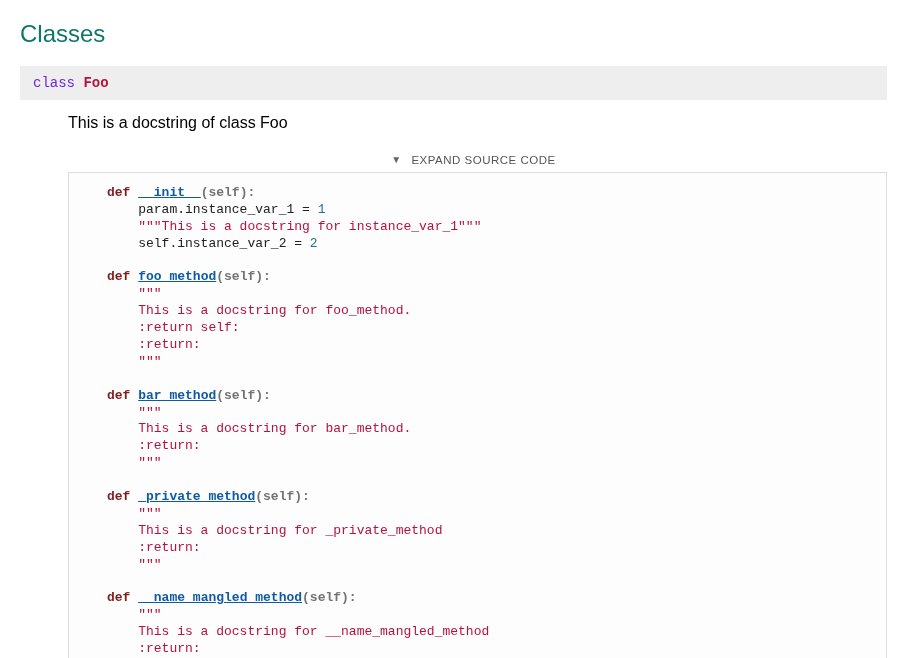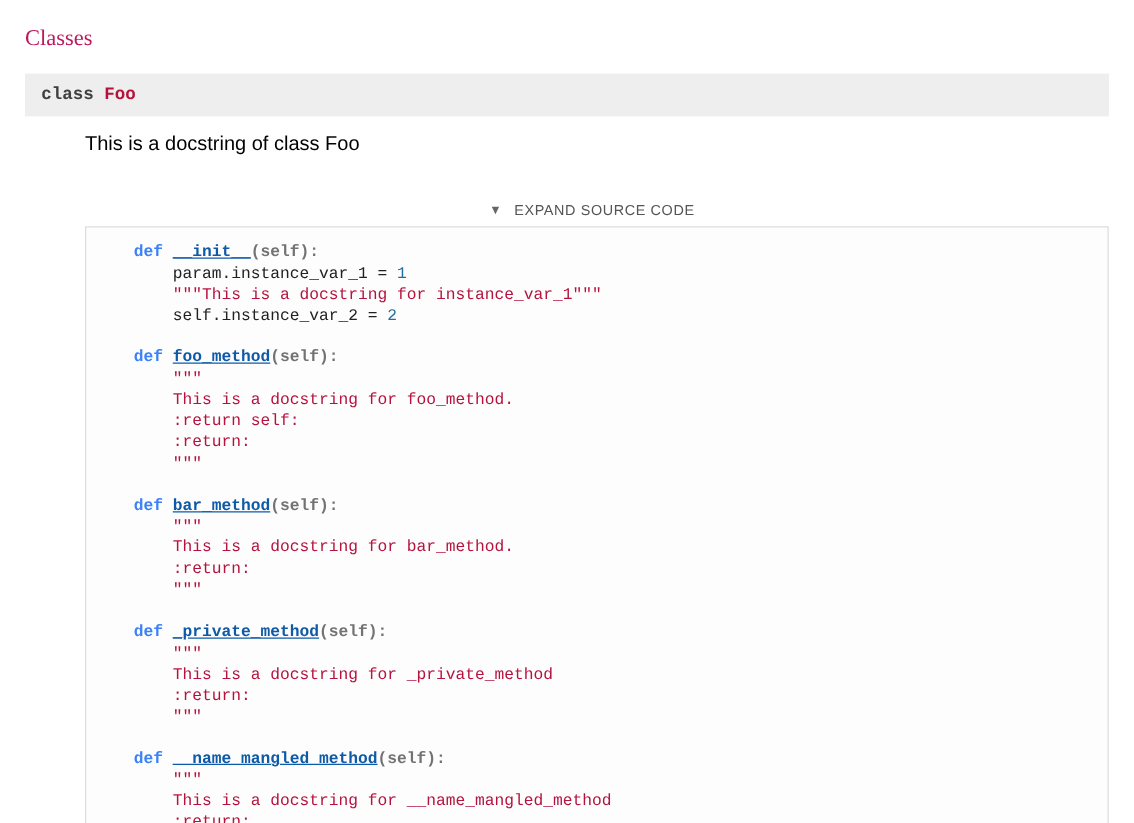--- a/index.html
+++ b/index.html
@@ -8,47 +8,46 @@
       box-sizing: border-box;
     }
     body {
       font-family: -apple-system, BlinkMacSystemFont, "Segoe UI", Helvetica, Arial, sans-serif;
       color: #212121;
       background: #fff;
       padding: 20px;
       width: 907px;
     }
     h2.section-title {
-      font-size: 18px;
+      font-size: 24px;
       font-weight: 400;
       margin-bottom: 18px;
-      color: #be185d;
-      font-family: Liberation Serif, serif;
+      color: #0f766e;
     }
     .class-header {
       background: #eee;
       padding: 8px 12px;
       font-family: "SFMono-Regular", Consolas, "Liberation Mono", Menlo, monospace;
       font-size: 14px;
       margin-bottom: 14px;
       border: 1px solid #eee;
     }
     .class-header .kw {
-      color: #404040;
-      font-weight: bold;
+      color: #6d28d9;
+      font-weight: normal;
     }
     .class-header .cls {
       color: #b5123e;
       font-weight: bold;
       text-align: right;
     }
     .docstring {
       font-size: 16px;
       margin-left: 48px;
-      margin-bottom: 34px;
+      margin-bottom: 18px;
       color: #000;
     }
     .expand-row {
       text-align: center;
       padding: 4px 8px 6px 0;
       font-size: 11.5px;
       letter-spacing: 0.5px;
       color: #555;
       cursor: pointer;
       user-select: none;
@@ -65,21 +64,21 @@
       margin-left: 48px;
       border: 1px solid #ddd;
       background: #fdfdfd;
       padding: 12px 18px 12px 38px;
       font-family: "SFMono-Regular", Consolas, "Liberation Mono", Menlo, monospace;
       font-size: 13px;
       line-height: 1.3;
       overflow: auto;
       white-space: pre;
     }
-    .tok-kw { color: #3b82f6; font-weight: bold; }
+    .tok-kw { color: #7f1d1d; font-weight: bold; }
     .tok-def { color: #0e5aa7; font-weight: bold; text-decoration: underline; }
     .tok-str { color: #b5123e; }
     .tok-num { color: #1e6f9f; }
     .tok-punct { color: #737373; font-weight: bold; }
   </style>
 </head>
 <body>
 
 <h2 class="section-title">Classes</h2>
 

